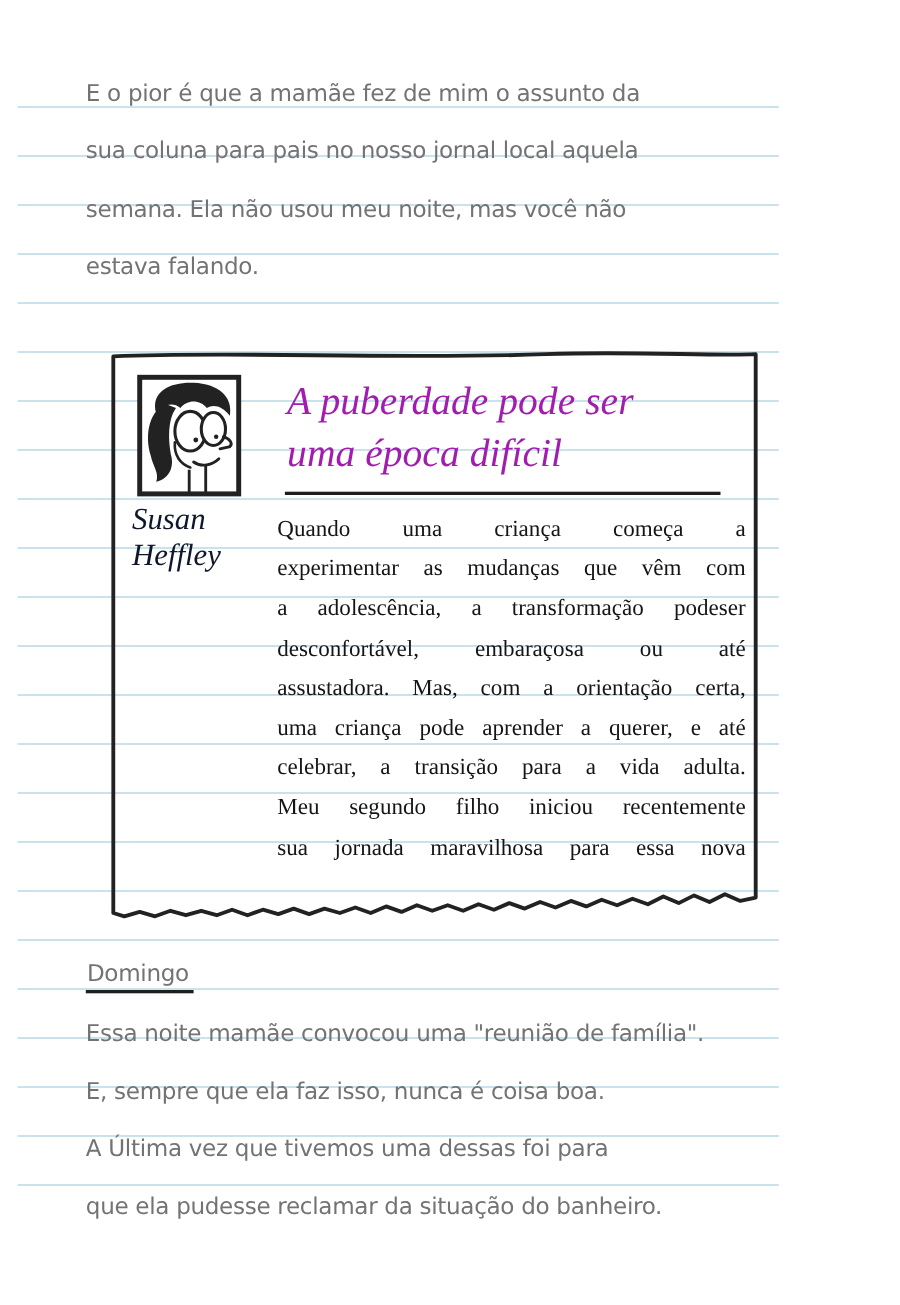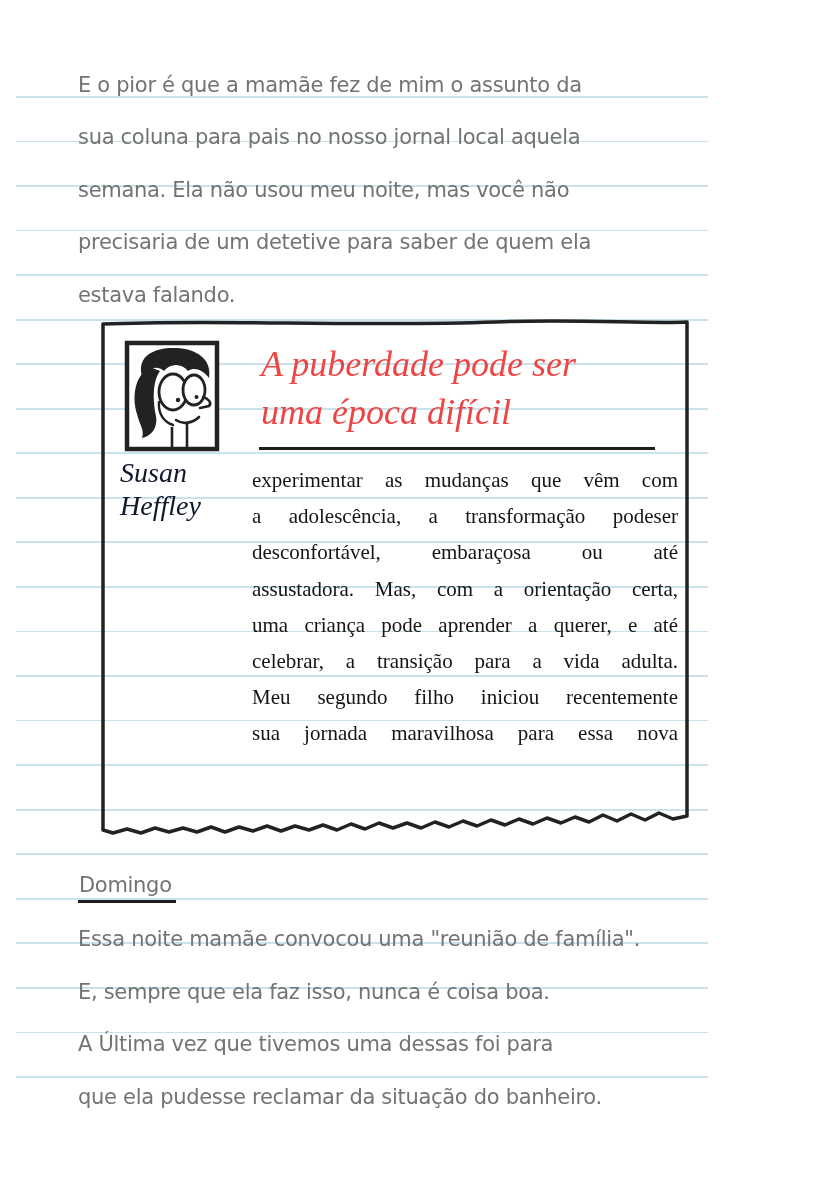--- a/index.html
+++ b/index.html
@@ -51,21 +51,21 @@
     font-style:italic;
     font-size:28px;line-height:33px;
     color:#0f172a;
   }
   .headline{
     position:absolute;left:261px;top:340px;
     font-family:"Liberation Serif", serif;
     font-style:italic;
     font-size:36px;line-height:48px;
     white-space:nowrap;
-    color:#ef4444;
+    color:#a21caf;
   }
   .headline-rule{
     position:absolute;left:259px;top:447px;
     width:396px;height:3px;background:#1e1e1e;
   }
   .clip-body{
     position:absolute;left:252px;top:462px;width:426px;
     font-family:"Liberation Serif", serif;
     font-size:21px;line-height:36.2px;
     color:#151515;
@@ -85,21 +85,20 @@
 <body>
 
 <div>
 
   <div class="ruled-lines"></div>
 
   <div class="hand-block" style="top:52px;">
     <div class="hl">E o pior é que a mamãe fez de mim o assunto da</div>
     <div class="hl">sua coluna para pais no nosso jornal local aquela</div>
     <div class="hl">semana. Ela não usou meu noite, mas você não</div>
-    <div class="hl">precisaria de um detetive para saber de quem ela</div>
     <div class="hl">estava falando.</div>
   </div>
 
   <div>
 
     <svg class="clip-border" viewBox="0 0 599 528">
       <path fill="none" stroke="#222222" stroke-width="3.5" stroke-linejoin="round" stroke-linecap="round" d="M7,10 C120,5 260,13 400,8 C480,5 552,10 591,8
            L591,502
            L577,505 L563,499 L549,506 L535,500 L521,507 L507,501 L493,508 L479,503
            L465,509 L451,504 L437,510 L423,505 L409,511 L395,506 L381,512 L367,507
@@ -129,20 +128,21 @@
       <div>Heffley</div>
     </div>
 
     <div class="headline">
       <div>A puberdade pode ser</div>
       <div>uma época difícil</div>
     </div>
     <div class="headline-rule"></div>
 
     <div class="clip-body">
+      <div class="nl">Quando uma criança começa a</div>
       <div class="nl">experimentar as mudanças que vêm com</div>
       <div class="nl">a adolescência, a transformação podeser</div>
       <div class="nl">desconfortável, embaraçosa ou até</div>
       <div class="nl">assustadora. Mas, com a orientação certa,</div>
       <div class="nl">uma criança pode aprender a querer, e até</div>
       <div class="nl">celebrar, a transição para a vida adulta.</div>
       <div class="nl">Meu segundo filho iniciou recentemente</div>
       <div class="nl">sua jornada maravilhosa para essa nova</div>
     </div>
   </div>

